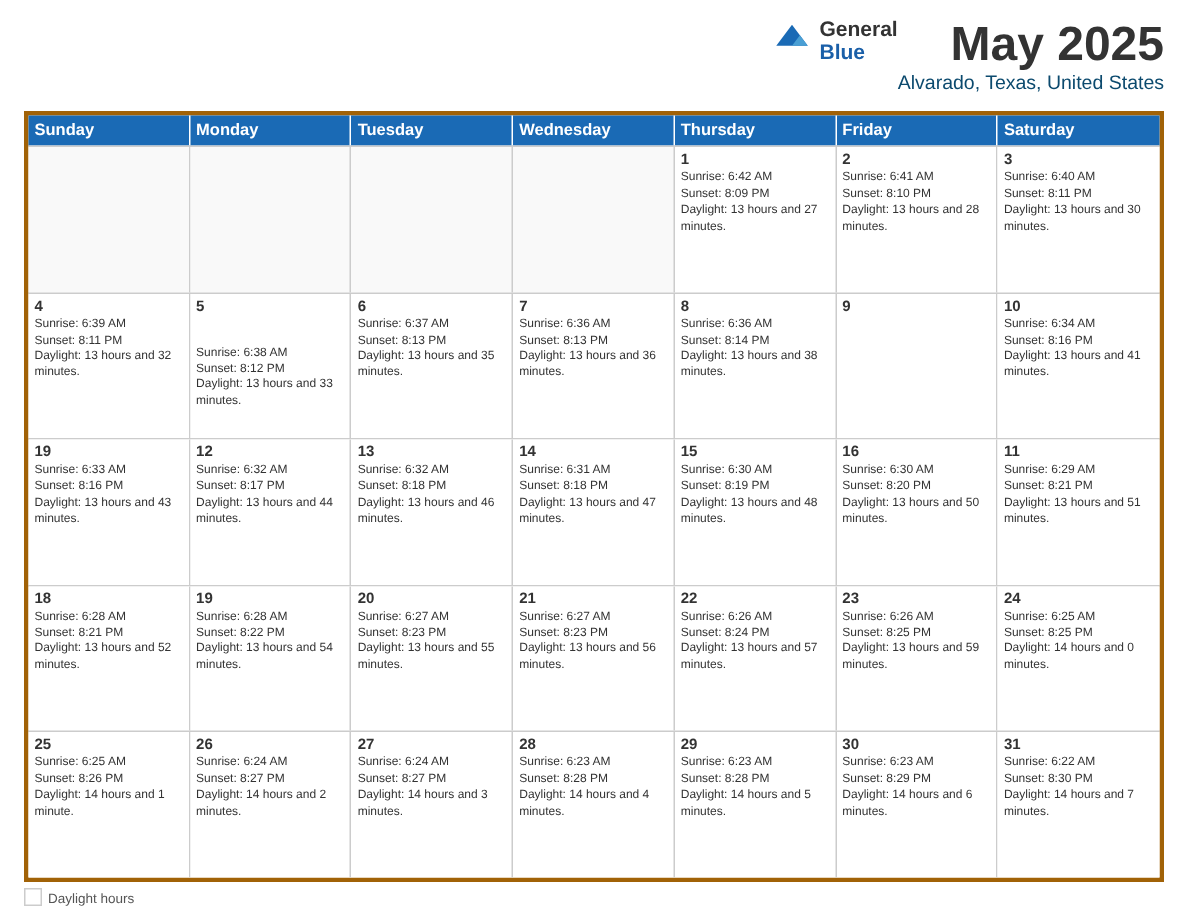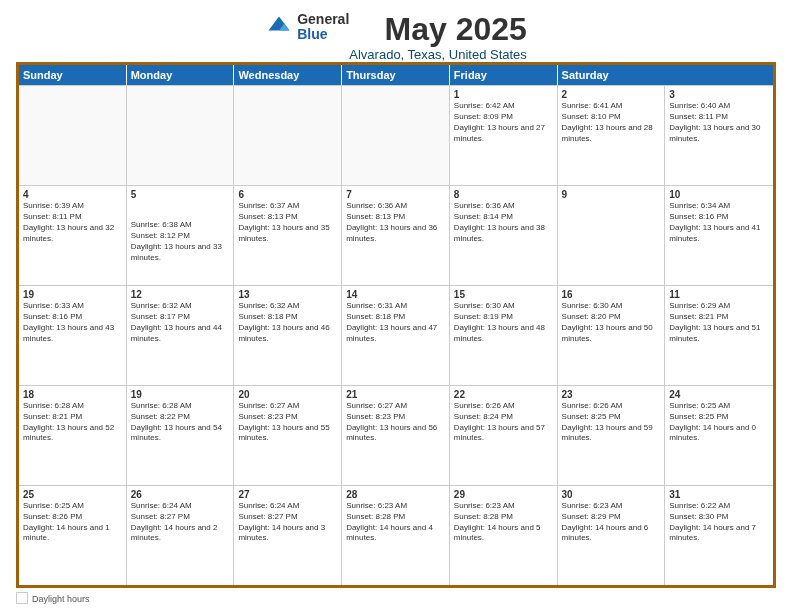--- a/index.html
+++ b/index.html
@@ -12,23 +12,23 @@
     }
     .page {
       width: 792px;
       height: 612px;
       padding: 12px 16px 8px 16px;
       display: flex;
       flex-direction: column;
     }
     .header {
       display: flex;
-      justify-content: center;
+      justify-content: flex-end;
       align-items: flex-start;
-      margin-bottom: 0;
+      margin-bottom: 12px;
     }
     .logo {
       display: flex;
       align-items: center;
       gap: 4px;
     }
     .logo-text {
       display: flex;
       flex-direction: column;
       line-height: 1.1;
@@ -151,20 +151,21 @@
     <div class="title-block">
       <div class="main-title">May 2025</div>
       <div class="subtitle">Alvarado, Texas, United States</div>
     </div>
   </div>
 
   <div class="calendar">
     <div class="cal-header">
     <div class="cal-header-cell">Sunday</div>
         <div class="cal-header-cell">Monday</div>
+        <div class="cal-header-cell">Tuesday</div>
         <div class="cal-header-cell">Wednesday</div>
         <div class="cal-header-cell">Thursday</div>
         <div class="cal-header-cell">Friday</div>
         <div class="cal-header-cell">Saturday</div>
       </div>
     <div class="cal-body">
     <div class="cal-row">
           <div class="cal-cell empty"></div>
           <div class="cal-cell empty"></div>
           <div class="cal-cell empty"></div>

